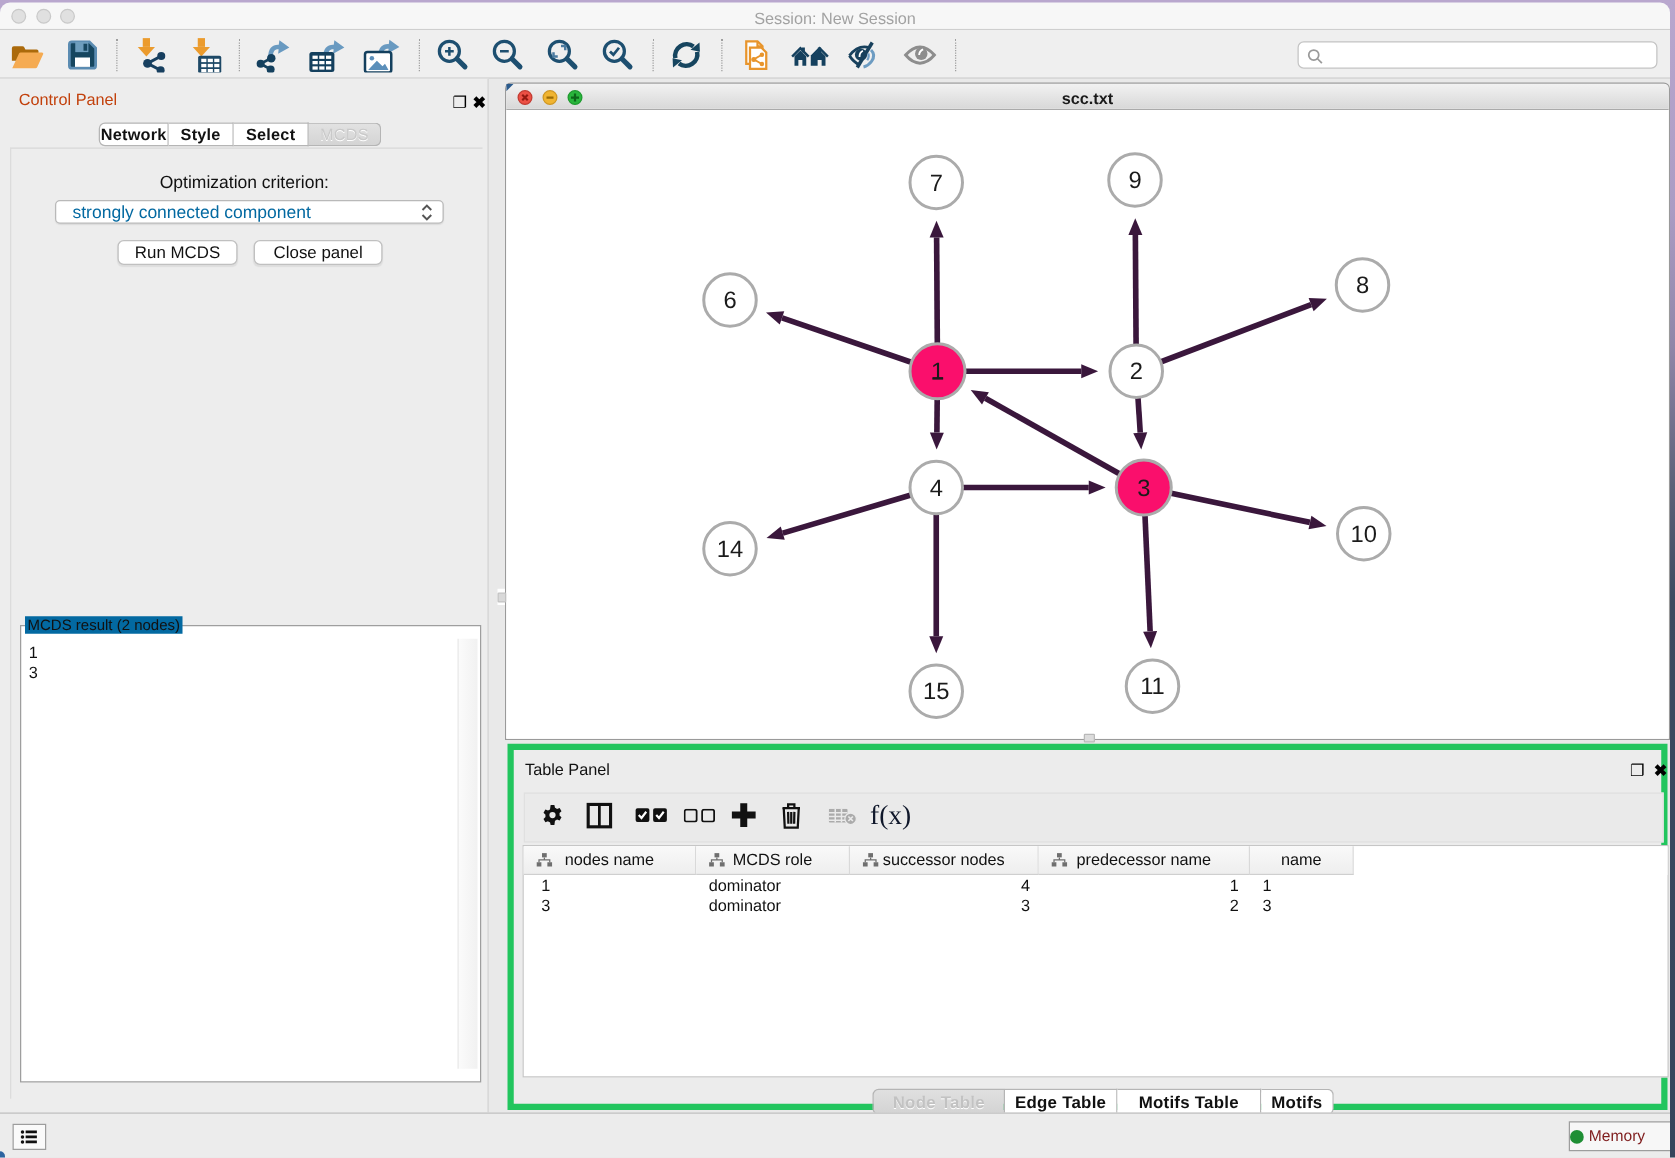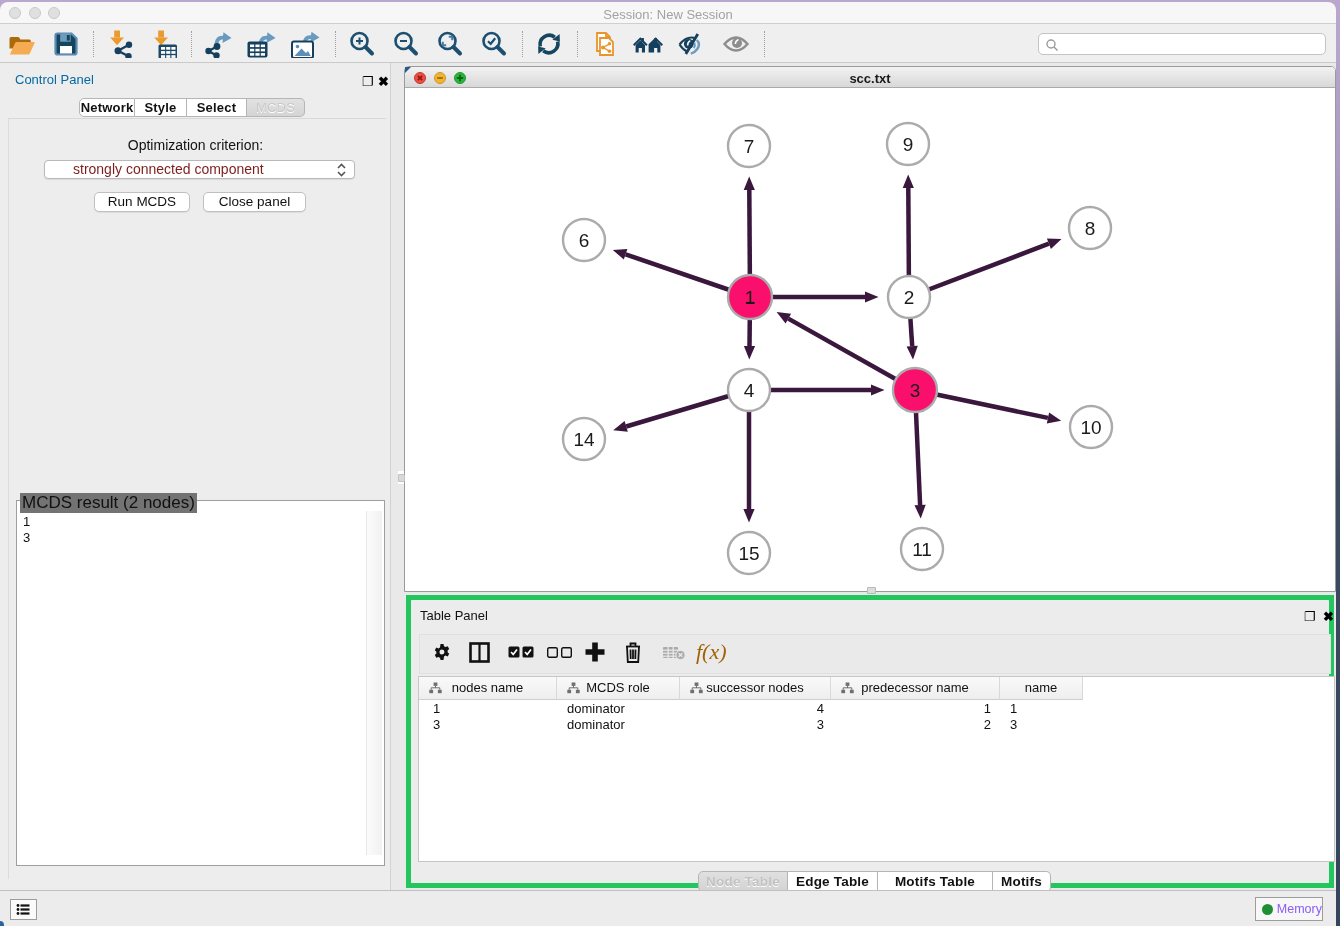--- a/index.html
+++ b/index.html
@@ -17,49 +17,49 @@
 #toolbar{left:0;top:24px;width:1336px;height:39px;background:#efefef;
  border-bottom:1px solid #c9c9c9;box-sizing:border-box}
 .tsep{position:absolute;top:7px;height:26px;width:0;
  border-left:1px dotted #9f9f9f}
 .ticon{position:absolute;top:6px;width:28px;height:28px}
 #searchbox{position:absolute;left:1038px;top:9px;width:288px;height:22px;
  background:#fff;border:1px solid #c4c4c4;border-radius:5px;box-sizing:border-box}
 #main{left:0;top:63px;width:1336px;height:827px;background:#e9e9e9}
 
 #cpanel{left:0;top:0;width:391px;height:827px;background:#ededed;border-right:1px solid #d2d2d2;box-sizing:border-box}
-#cp-title{position:absolute;left:15px;top:9px;font-size:13px;color:#0369a1}
+#cp-title{position:absolute;left:15px;top:9px;font-size:13px;color:#c2410c}
 .panebtn{position:absolute;top:11px;font-size:13px;color:#000}
 #cp-tabs{position:absolute;left:79px;top:35px;height:19px;display:flex;
  font-size:13px;color:#111}
 .tab{background:#fff;border:1px solid #b5b5b5;border-left:none;
  display:flex;align-items:center;justify-content:center;box-sizing:border-box;
  font-weight:bold;letter-spacing:.2px}
 .tab.first{border-left:1px solid #b5b5b5;border-radius:5px 0 0 5px}
 .tab.sel{background:linear-gradient(#e2e2e2,#d4d4d4);border-radius:0 5px 5px 0;
  color:#c9c9c9;text-shadow:0 1px 0 #fff;font-weight:normal}
 .tab.selgray{background:linear-gradient(#e0e0e0,#d3d3d3);
  color:#c2c2c2;text-shadow:0 1px 0 #fff}
 .hico{position:absolute;top:5px}
 #cp-content{position:absolute;left:8px;top:55px;width:377px;height:760px;
  border-top:1px solid #d8d8d8;border-left:1px solid #dcdcdc}
 #optlabel{position:absolute;left:0;top:74px;width:391px;text-align:center;
  font-size:14px;color:#111}
 #combo{position:absolute;left:44px;top:97px;width:311px;height:19px;
  background:#fff;border:1px solid #b9b9b9;border-radius:4px;box-sizing:border-box;
- font-size:14px;color:#7f1d1d;line-height:17px;padding-left:28px;
+ font-size:14px;color:#0369a1;line-height:17px;padding-left:13px;
  box-shadow:0 1px 1px rgba(0,0,0,.08)}
 .btn{position:absolute;top:129px;height:20px;background:#fff;
  border:1px solid #c0c0c0;border-radius:5px;box-sizing:border-box;
  font-size:13.5px;color:#111;text-align:center;line-height:18px;
  box-shadow:0 1px 1px rgba(0,0,0,.07)}
 #fieldset{position:absolute;left:16px;top:437px;width:369px;height:366px;
  border:1px solid #9e9e9e;background:#fff;box-sizing:border-box}
-#fslegend{position:absolute;left:20px;top:430px;background:#737373;
- padding:0 2px;font-size:17px;color:#111}
+#fslegend{position:absolute;left:20px;top:430px;background:#0369a1;
+ padding:0 2px;font-size:12px;color:#111}
 #fstext{position:absolute;left:6px;top:13px;font-size:13px;color:#111;line-height:16px}
 #fsscroll{position:absolute;right:2px;top:10px;width:15px;height:344px;
  background:linear-gradient(90deg,#fbfbfb,#f1f1f1);border-left:1px solid #e8e8e8}
 
 #netwin{left:404px;top:3px;width:932px;height:526px;background:#fff;
  border:1px solid #9a9a9a;border-radius:5px 5px 0 0;box-sizing:border-box}
 #nettitle{position:absolute;left:0;top:0;width:100%;height:21px;
  background:linear-gradient(#f2f2f2,#d8d8d8);border-bottom:1px solid #aaa;
  border-radius:4px 4px 0 0;box-sizing:border-box}
 .wl{position:absolute;top:4.5px;width:12px;height:12px;border-radius:50%;
@@ -83,23 +83,23 @@
  box-sizing:border-box;text-align:center;line-height:22px}
 .trow{position:absolute;left:0;width:100%;height:16px;font-size:13px;color:#111}
 .tc{position:absolute;top:0;height:16px;line-height:16px}
 #tp-tabs{position:absolute;left:287px;top:271px;height:21px;display:flex;
  font-size:13.5px;color:#111}
 
 #statusbar{left:0;top:890px;width:1336px;height:36px;background:#ececec;
  border-top:1px solid #c0c0c0;box-sizing:border-box}
 #listbtn{position:absolute;left:10px;top:8px;width:27px;height:21px;
  background:#fafafa;border:1px solid #9d9d9d;box-sizing:border-box}
-#membtn{position:absolute;left:1255px;top:6px;width:68px;height:24px;
+#membtn{position:absolute;left:1255px;top:6px;width:85px;height:24px;
  background:#f7f7f7;border:1px solid #9d9d9d;box-sizing:border-box;
- font-size:12.5px;color:#8b5cf6;line-height:22px;text-align:right}
+ font-size:12.5px;color:#7f1d1d;line-height:22px;text-align:left}
 </style></head>
 <body>
 <div class="abs" id="purpletop"></div>
 <div class="abs" id="titlebar">
   <div class="tl" style="left:9px"></div>
   <div class="tl" style="left:28.5px"></div>
   <div class="tl" style="left:48px"></div>
   <div id="wtitle">Session: New Session</div>
 </div>
 <div class="abs" id="toolbar">
@@ -409,21 +409,21 @@
           <g stroke="#eaeaea" stroke-width="1.2">
             <line x1="0" y1="3.2" x2="15" y2="3.2"></line>
             <line x1="0" y1="6.2" x2="15" y2="6.2"></line>
             <line x1="0" y1="9.2" x2="15" y2="9.2"></line>
             <line x1="5.2" y1="0" x2="5.2" y2="11"></line>
             <line x1="10.2" y1="0" x2="10.2" y2="11"></line>
           </g>
           <circle cx="17.5" cy="8" r="4.6" fill="#ababab" stroke="#eaeaea" stroke-width="1"></circle>
           <path d="M15.7 6.2 l3.6 3.6 M19.3 6.2 l-3.6 3.6" stroke="#eaeaea" stroke-width="1.4"></path>
         </svg>
-      <div style="position:absolute;left:276px;top:4px;font-family:'Liberation Serif',serif;font-style:italic;font-size:22px;color:#a16207">f(x)</div>
+      <div style="position:absolute;left:276px;top:4px;font-family:'Liberation Serif',serif;font-size:22px;color:#0f172a">f(x)</div>
     </div>
     <div id="ttable">
       <div id="thead">
         <div class="hcell" style="left:0;width:138px">nodes name</div>
         <div class="hcell" style="left:138px;width:123px">MCDS role</div>
         <div class="hcell" style="left:261px;width:151px">successor nodes</div>
         <div class="hcell" style="left:412px;width:169px">predecessor name</div>
         <div class="hcell" style="left:581px;width:83px">name</div>
         <svg class="hico" style="left:10px" width="13" height="12" viewBox="0 0 13 12">
             <g fill="#6f6f6f">
@@ -467,21 +467,21 @@
       </div>
       <div class="trow" style="top:40px">
         <div class="tc" style="left:14px">3</div>
         <div class="tc" style="left:148px">dominator</div>
         <div class="tc" style="left:261px;width:144px;text-align:right">3</div>
         <div class="tc" style="left:412px;width:160px;text-align:right">2</div>
         <div class="tc" style="left:591px">3</div>
       </div>
     </div>
     <div id="tp-tabs">
-      <div class="tab first selgray" style="width:90px">Node Table</div>
+      <div class="tab first selgray" style="width:106px">Node Table</div>
       <div class="tab" style="width:90px">Edge Table</div>
       <div class="tab" style="width:115px">Motifs Table</div>
       <div class="tab" style="width:58px;border-radius:0 5px 5px 0">Motifs</div>
     </div>
   </div>
   <div class="abs" style="left:398px;top:408px;width:6px;height:13px;background:#fff"></div>
   <div class="abs" style="left:398px;top:411px;width:5px;height:6px;background:#d9d9d9;border:1px solid #c2c2c2;border-radius:1px"></div>
   <div class="abs" style="left:867px;top:524px;width:7px;height:5px;background:#dcdcdc;border:1px solid #b9b9b9;border-radius:1px"></div>
 </div>
 <div class="abs" id="statusbar">

